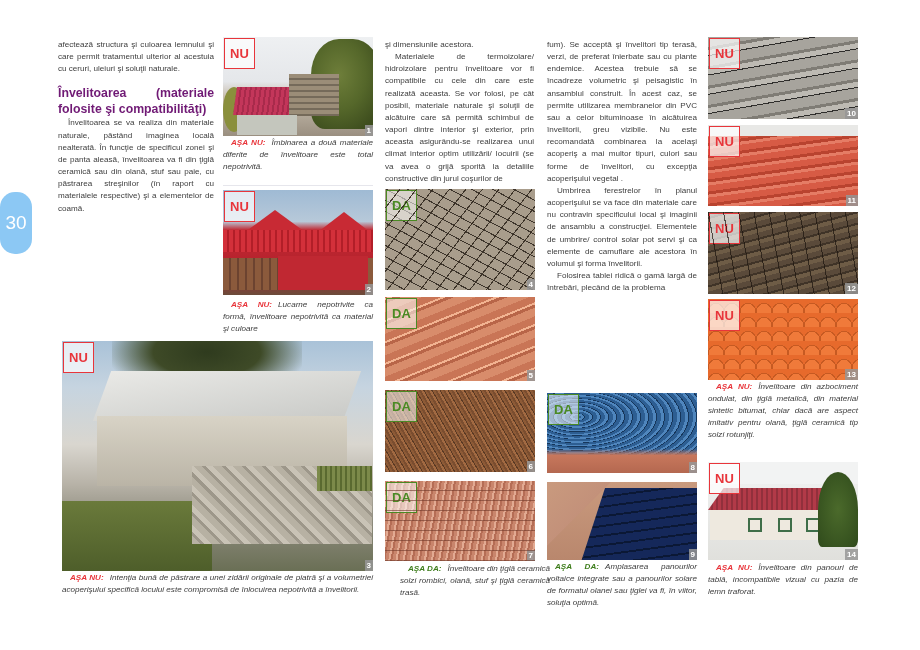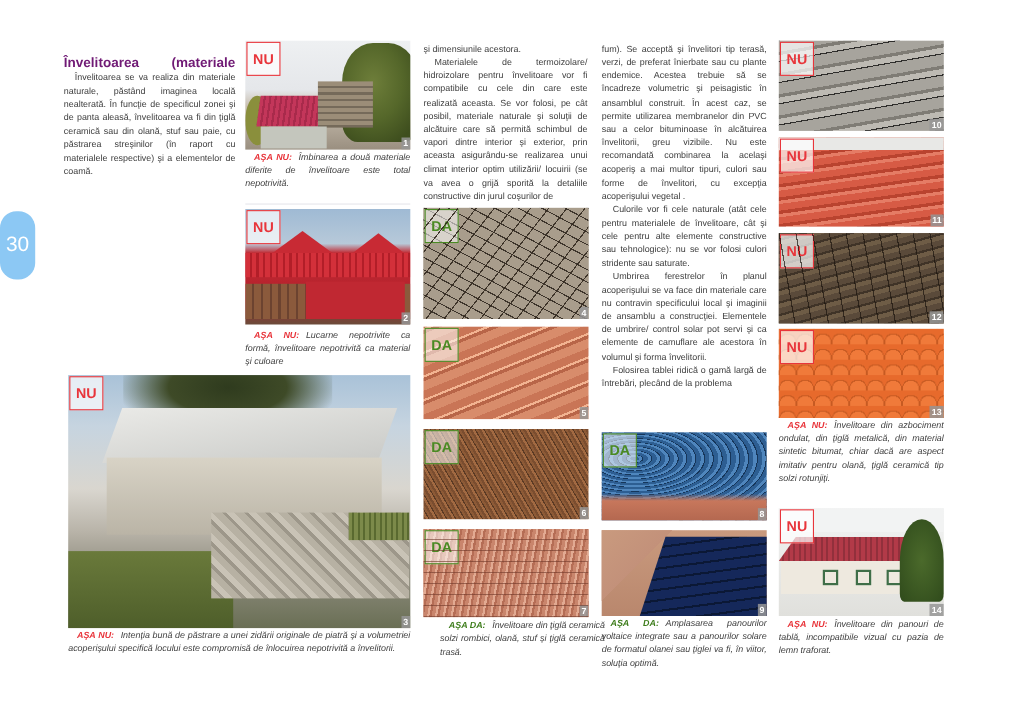--- a/index.html
+++ b/index.html
@@ -71,21 +71,23 @@
   .p14 .tree { position: absolute; right: 0; top: 10px; width: 40px; height: 75px; background: radial-gradient(ellipse, #4b6a2b, #2f4a1b); border-radius: 50% 50% 10% 10%; }
 </style>
 </head>
 <body>
 
 <div class="page-tab">
     <span>30</span>
   </div>
 
 <div class="txt" style="left:58px; top:39px; width:156px;">
+  <p>afectează structura şi culoarea lemnului şi care permit tratamentul ulterior al acestuia cu ceruri, uleiuri şi soluţii naturale.</p>
   <h2>Învelitoarea (materiale</h2>
+  <h2 class="last">folosite şi compatibilităţi)</h2>
   <p class="ind">Învelitoarea se va realiza din materiale naturale, păstând imaginea locală nealterată. În funcţie de specificul zonei şi de panta aleasă, învelitoarea va fi din ţiglă ceramică sau din olană, stuf sau paie, cu păstrarea streşinilor (în raport cu materialele respective) şi a elementelor de coamă.</p>
 </div>
 
 <div class="photo p1" style="left:223px; top:37px; width:150px; height:99px;">
   <div class="tree"></div>
     <div class="bush"></div>
     <div class="roof"></div>
     <div class="oldroof"></div>
     <div class="wall"></div>
   <div class="badge nu">NU</div>
@@ -143,21 +145,20 @@
 <div class="photo p7" style="left:385px; top:481px; width:150px; height:80px;">
   <div class="badge da">DA</div>
   <div class="num">7</div>
 </div>
 <div class="cap" style="left:400px; top:563px; width:150px;">
   <span class="lead da">AŞA DA:</span><span>Învelitoare din ţiglă ceramică solzi rombici, olană, stuf şi ţiglă ceramică trasă.</span>
 </div>
 
 <div class="txt" style="left:547px; top:39px; width:150px;">
   <p>fum). Se acceptă şi învelitori tip terasă, verzi, de preferat înierbate sau cu plante endemice. Acestea trebuie să se încadreze volumetric şi peisagistic în ansamblul construit. În acest caz, se permite utilizarea membranelor din PVC sau a celor bituminoase în alcătuirea învelitorii, greu vizibile. Nu este recomandată combinarea la acelaşi acoperiş a mai multor tipuri, culori sau forme de învelitori, cu excepţia acoperişului vegetal .</p>
-  <p class="ind">Culorile vor fi cele naturale (atât cele pentru materialele de învelitoare, cât şi cele pentru alte elemente constructive sau tehnologice): nu se vor folosi culori stridente sau saturate.</p>
   <p class="ind">Umbrirea ferestrelor în planul acoperişului se va face din materiale care nu contravin specificului local şi imaginii de ansamblu a construcţiei. Elementele de umbrire/ control solar pot servi şi ca elemente de camuflare ale acestora în volumul şi forma învelitorii.</p>
   <p class="ind">Folosirea tablei ridică o gamă largă de întrebări, plecând de la problema</p>
 </div>
 
 <div class="photo p8" style="left:547px; top:393px; width:150px; height:80px;">
   <div class="badge da">DA</div>
   <div class="num">8</div>
 </div>
 <div class="photo p9" style="left:547px; top:482px; width:150px; height:78px;">
   <div class="pv"></div>

